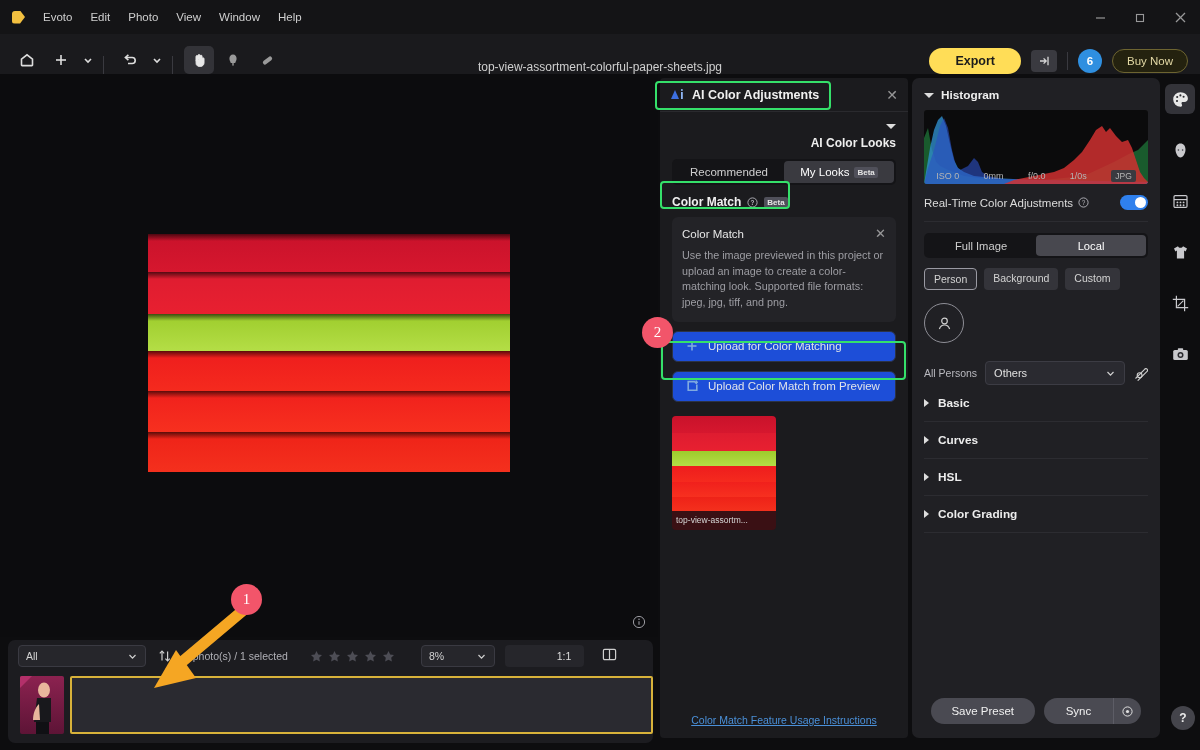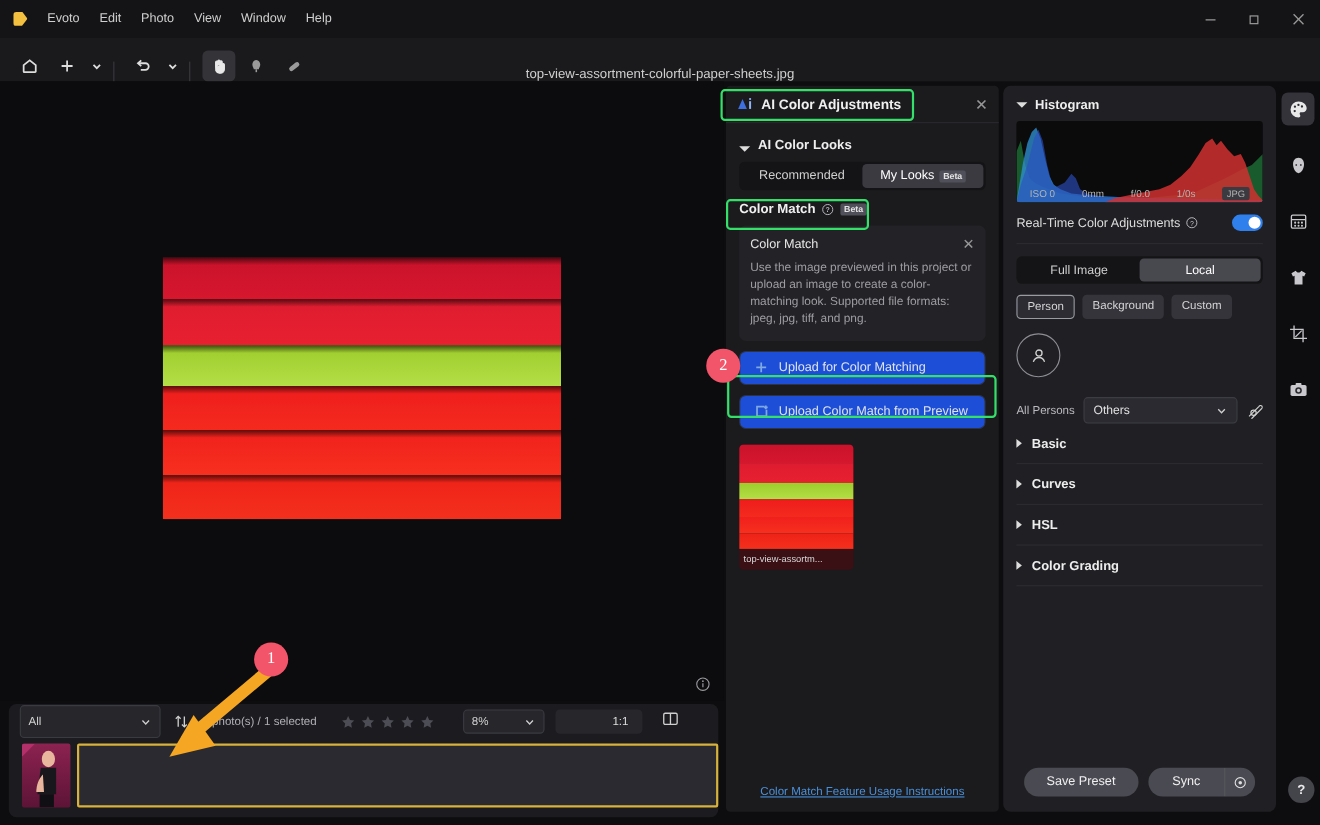--- a/index.html
+++ b/index.html
@@ -104,21 +104,21 @@
     background: #1b1b1e; border-radius: 4px;
   }
   .mid-head {
     height: 34px; display: flex; align-items: center; padding: 0 10px;
     border-bottom: 1px solid #2a2a2e;
   }
   .mid-head .t { font-size: 12.5px; font-weight: bold; color: #f0f0f0; margin-left: 7px; }
   .mid-head .x { margin-left: auto; opacity: .65; font-size: 14px; }
   .sec-head {
     display: flex; align-items: flex-end; gap: 7px; padding: 12px 12px 9px 12px;
-    font-size: 12px; font-weight: bold; color: #eee;
+    font-size: 12px; font-weight: bold; color: #eee; flex-direction: column;
   }
   .tri { width: 0; height: 0; border-left: 5px solid #ddd; border-top: 4px solid transparent; border-bottom: 4px solid transparent; }
   .tri.down { border-left: 5px solid transparent; border-right: 5px solid transparent; border-top: 5px solid #ddd; border-bottom: none; }
   .seg {
     margin: 0 12px; height: 26px; background: #141417; border-radius: 5px;
     display: flex; align-items: center; padding: 2px;
   }
   .seg > div {
     flex: 1; height: 22px; border-radius: 4px; font-size: 11.5px; color: #cfcfcf;
     display: flex; align-items: center; justify-content: center; gap: 5px;
@@ -254,21 +254,21 @@
     display: flex; align-items: center; justify-content: center; font-size: 12px; font-weight: bold;
   }
 
   
   .bottom {
     position: absolute; left: 8px; top: 640px; width: 645px; height: 103px;
     background: #1c1c20; border-radius: 7px;
   }
   .bottom-top { height: 32px; display: flex; align-items: center; padding: 0 10px; gap: 10px; }
   .dd {
-    width: 128px; height: 30px; background: #26262b; border: 1px solid #3a3a42;
+    width: 128px; height: 22px; background: #26262b; border: 1px solid #3a3a42;
     border-radius: 4px; display: flex; align-items: center; padding: 0 7px;
     font-size: 10.5px; color: #d2d2d2;
   }
   .dd .cv { margin-left: auto; }
   .sort-btn { width: 18px; display: flex; align-items: center; justify-content: center; }
   .count { font-size: 10.5px; color: #b0b0b6; }
   .stars { display: flex; gap: 5px; margin-left: 12px; }
   .zoom-dd {
     width: 74px; height: 22px; background: #26262b; border: 1px solid #3a3a42;
     border-radius: 4px; display: flex; align-items: center; padding: 0 7px;
@@ -369,20 +369,32 @@
         </svg>
     </div>
     <div class="tbtn">
       <svg width="17" height="17" viewBox="0 0 17 17">
           <rect x="3.2" y="6.4" width="10.6" height="4.2" rx="2.1" transform="rotate(-38 8.5 8.5)" fill="#9a9a9a" stroke="none"></rect>
         </svg>
     </div>
 
     <div class="doc-title">top-view-assortment-colorful-paper-sheets.jpg</div>
 
+    <div class="right-tools">
+      <button class="export-btn">Export</button>
+      <div class="share-btn">
+        <svg width="14" height="14" viewBox="0 0 14 14">
+            <path d="M3 7h6M6.6 4.4 9.2 7 6.6 9.6" stroke="#d8d8d8" fill="none" stroke-width="1.3"></path>
+            <line x1="11" y1="2.8" x2="11" y2="11.2" stroke="#d8d8d8" stroke-width="1.3"></line>
+          </svg>
+      </div>
+      <div class="vsep"></div>
+      <div class="credits">6</div>
+      <button class="buy-btn">Buy Now</button>
+    </div>
   </div>
 
   <div class="left-rail">
     <div class="rail-btn">
       <svg width="18" height="18" viewBox="0 0 18 18">
           <path d="M2.5 13.5 7 5.5l4.5 8z"></path>
           <circle cx="13.2" cy="4.3" r="1.4"></circle>
         </svg>
     </div>
     <div class="rail-btn">

